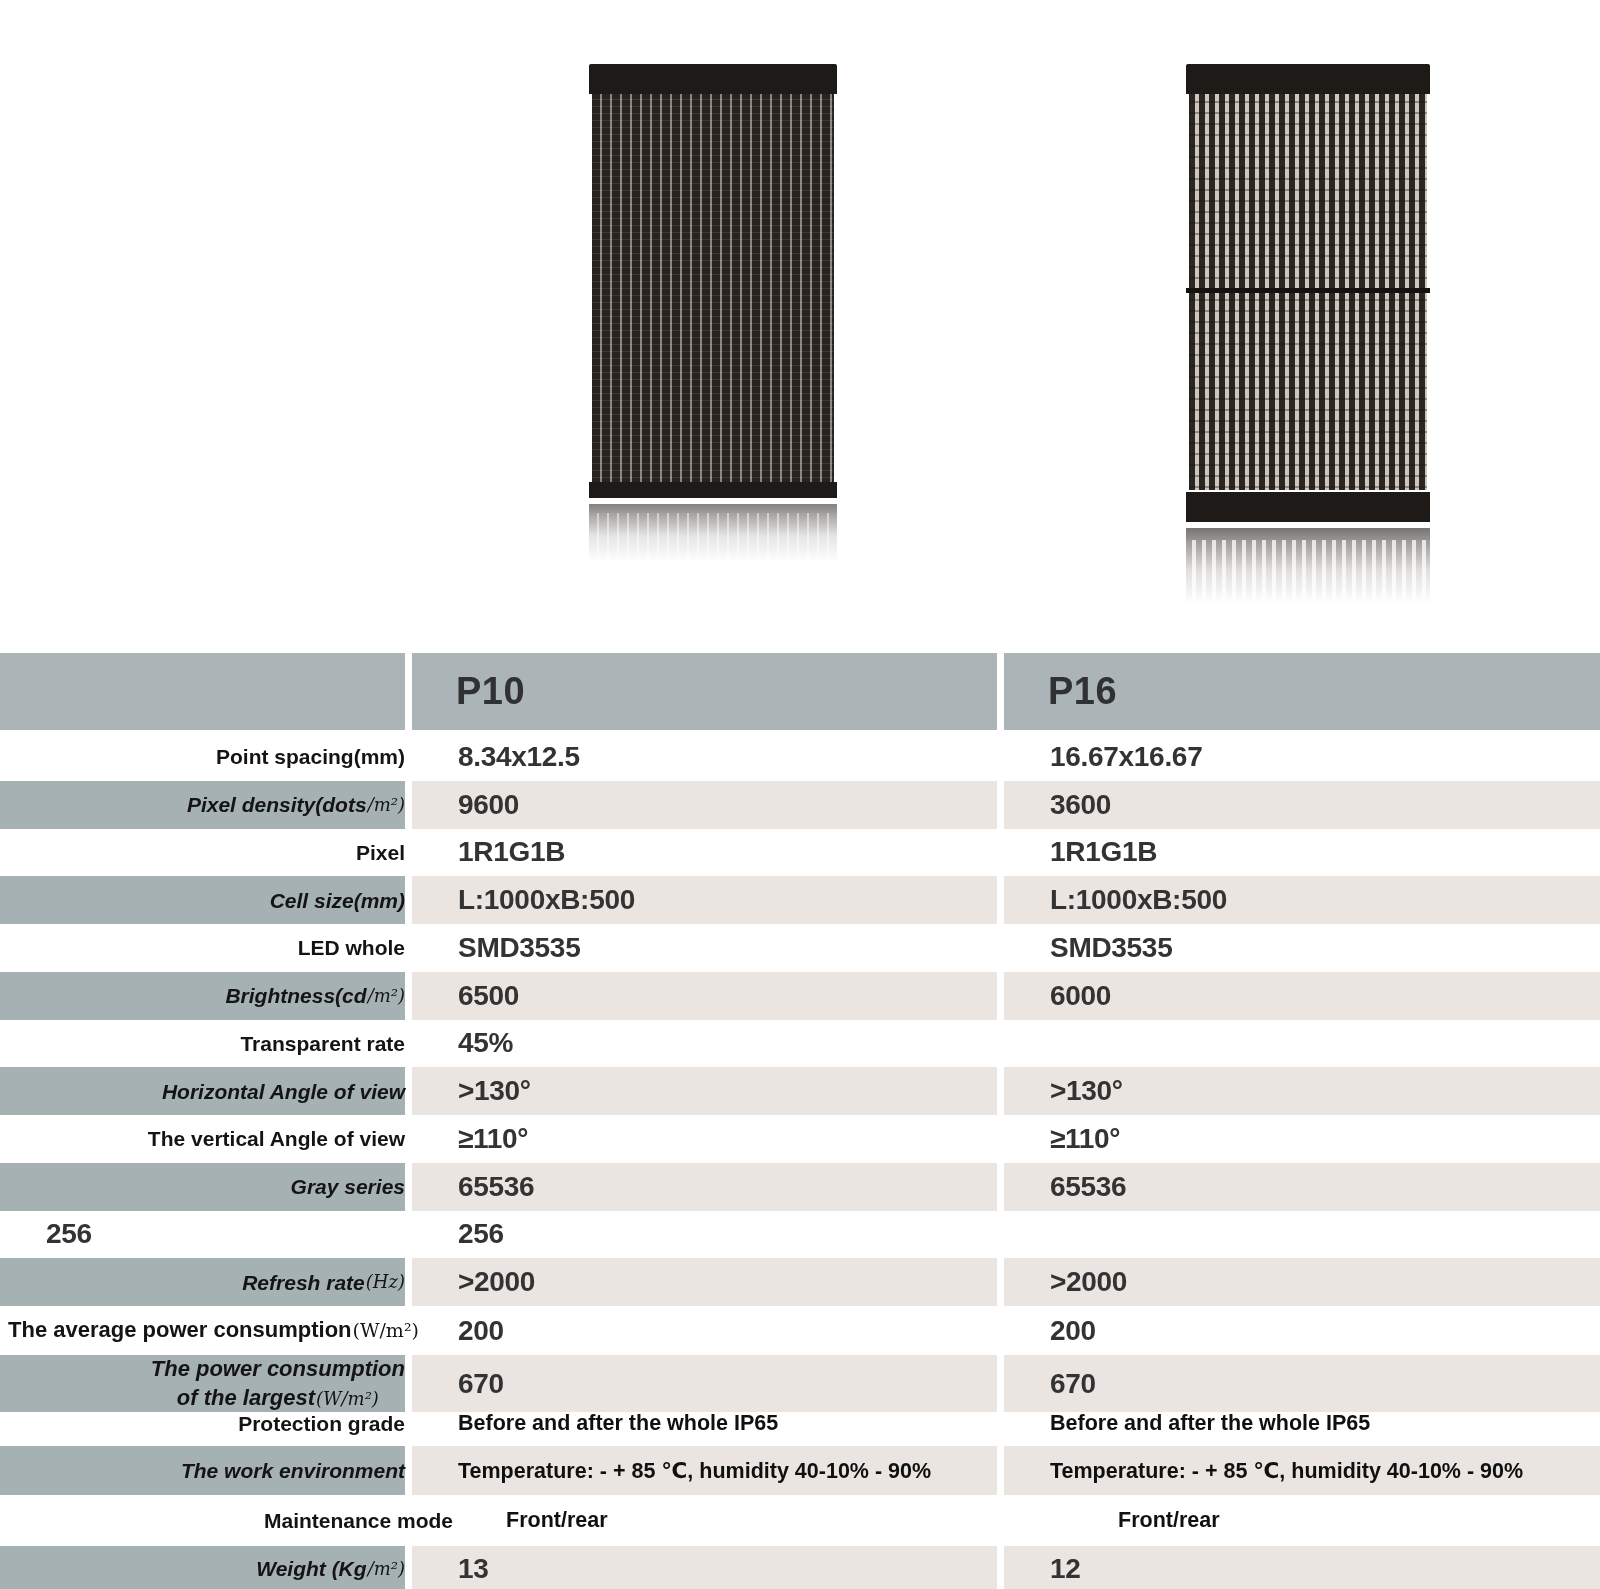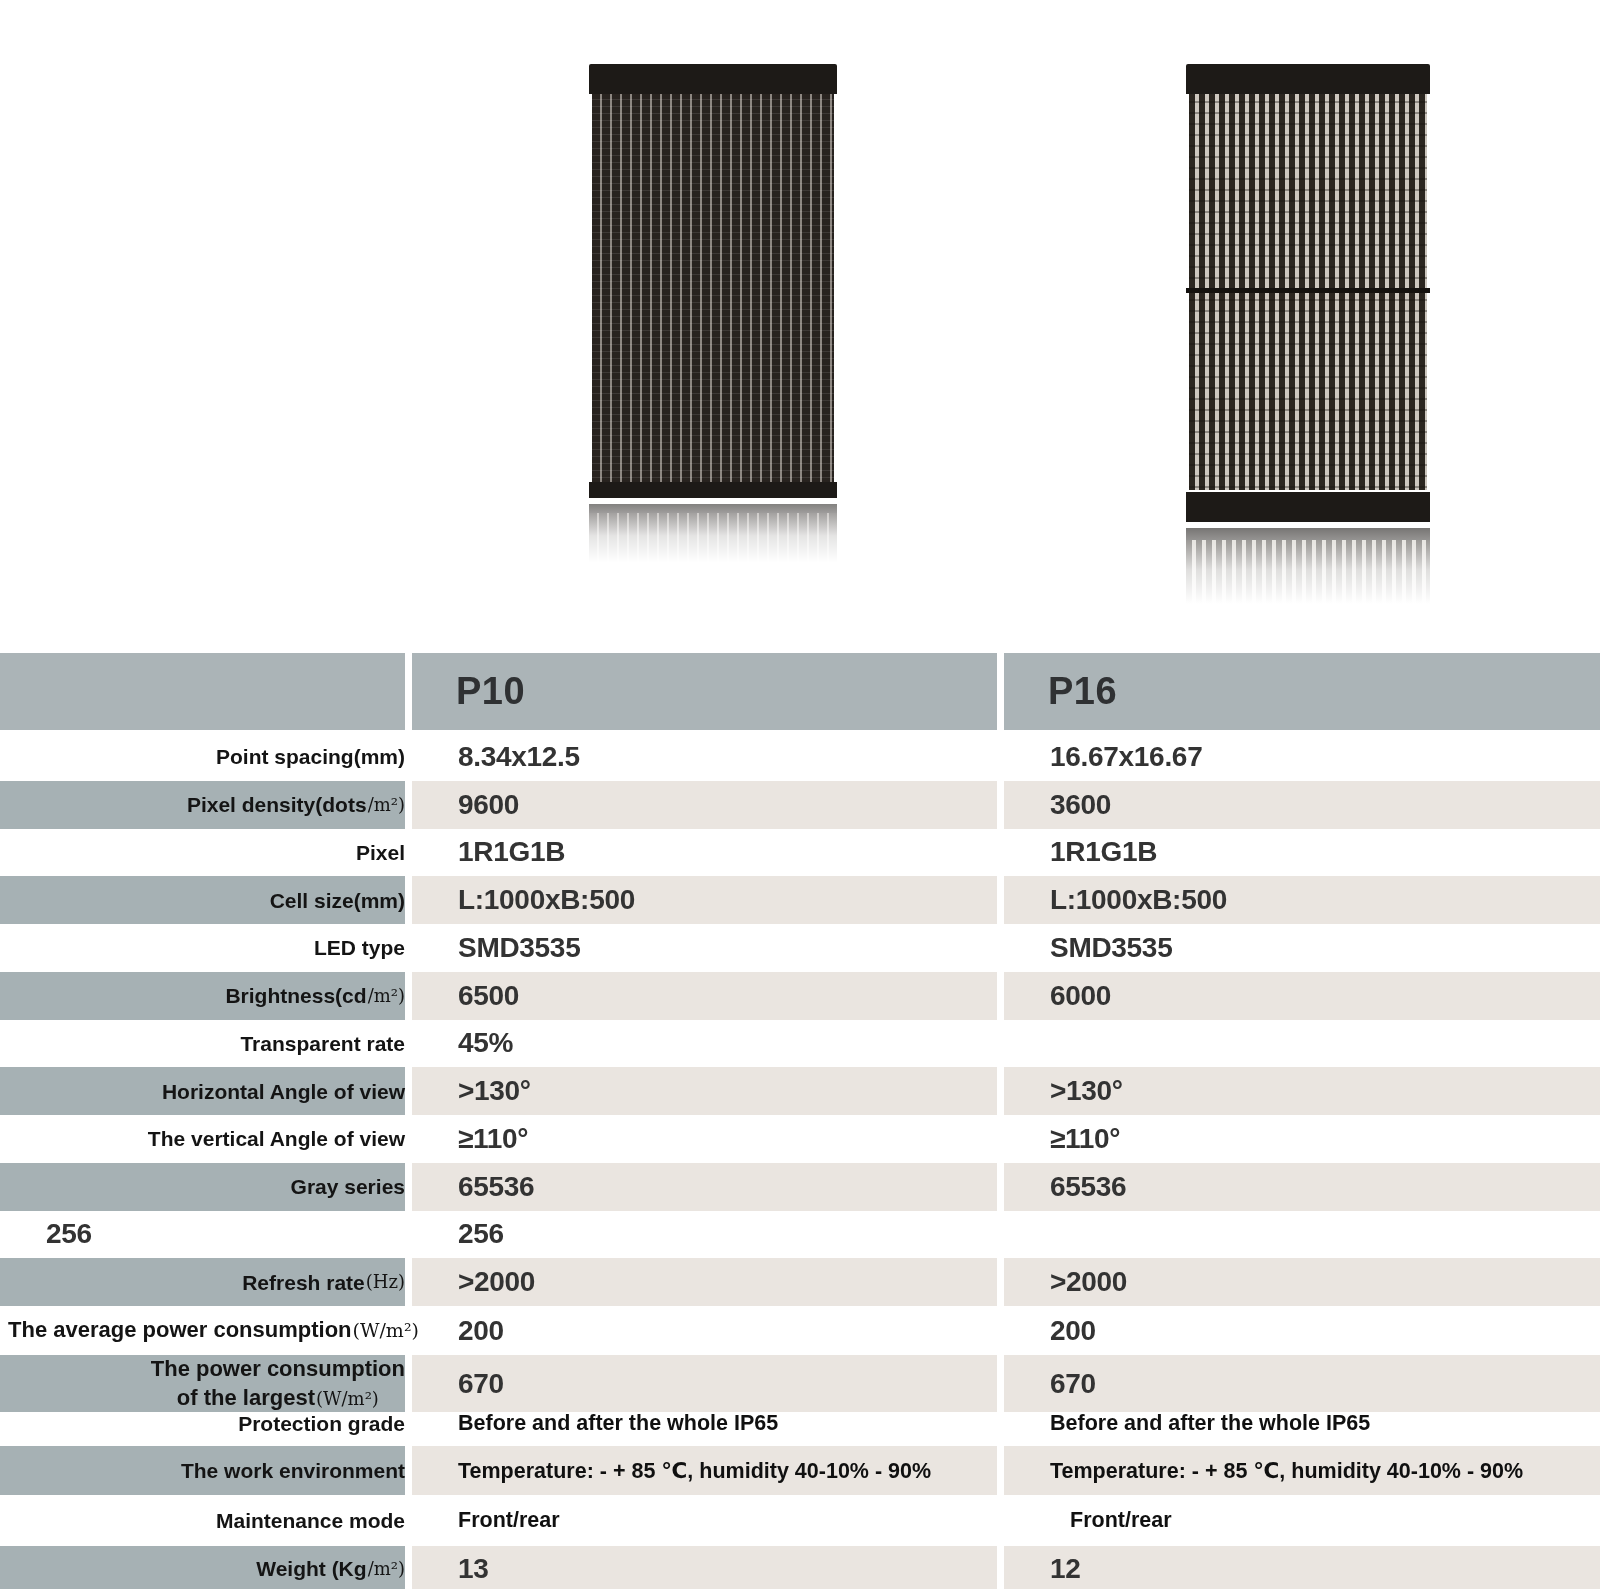--- a/index.html
+++ b/index.html
@@ -54,27 +54,27 @@
   .trow{display:grid;grid-template-columns:405px 585px 1fr;column-gap:7px;}
   .thead{height:77px;margin-bottom:3px;}
   .thead .hc{background:var(--header-gray);}
   .thead .hc-val{display:flex;align-items:center;padding-left:44px;
     font-size:38px;font-weight:700;color:#2f3133;letter-spacing:0.5px;}
   .h-std{height:47.75px;}
   .h-r12{height:49px;}
   .h-r13{height:46px;}
   .h-r14{height:45px;}
   .h-r15{height:49px;}
-  .h-r16{height:51px;}
+  .h-r16{height:51px;margin-left:48px;}
   .h-r17{height:46px;}
   .lc{display:flex;align-items:center;justify-content:flex-end;text-align:center;
     font-size:21px;font-weight:700;color:#141414;line-height:1.2;}
   .vc{display:flex;align-items:center;padding-left:46px;
     font-size:28px;font-weight:700;color:#333;letter-spacing:-0.3px;text-align:right;}
-  .row-gray .lc{background:var(--label-gray);}
+  .row-gray .lc{background:var(--label-gray);font-style:italic;}
   .row-gray .vc{background:var(--value-beige);}
   .vc.boldtext{font-size:21.5px;color:#101010;letter-spacing:0;}
   .vc.indent{padding-left:66px;}
   .lc.left{justify-content:flex-start;padding-left:8px;white-space:nowrap;overflow:visible;z-index:1;font-size:22px;}
   .u{font-family:"DejaVu Serif","Liberation Serif",serif;font-weight:400;font-size:18px;margin-left:1px;}
   .lc.left .u{font-size:19px;}
   .stack{display:flex;flex-direction:column;line-height:1.3;font-size:22px;}
 </style>
 </head>
 <body>
@@ -134,21 +134,21 @@
     <div class="trow h-std row-gray">
       <div class="lc">
           <span>Cell size(mm)</span>
         </div>
       <div class="vc">L:1000xB:500</div>
       <div class="vc">L:1000xB:500</div>
     </div>
 
     <div class="trow h-std">
       <div class="lc">
-          <span>LED type</span>
+          <span>LED whole</span>
         </div>
       <div class="vc">SMD3535</div>
       <div class="vc">SMD3535</div>
     </div>
 
     <div class="trow h-std row-gray">
       <div class="lc">
           <span>Brightness(cd</span>
           <span class="u">/m²)</span>
         </div>

